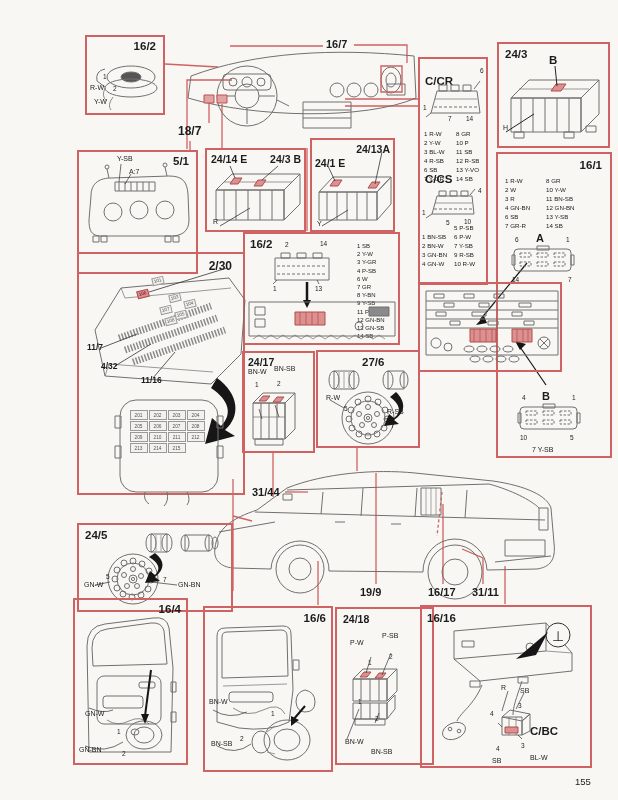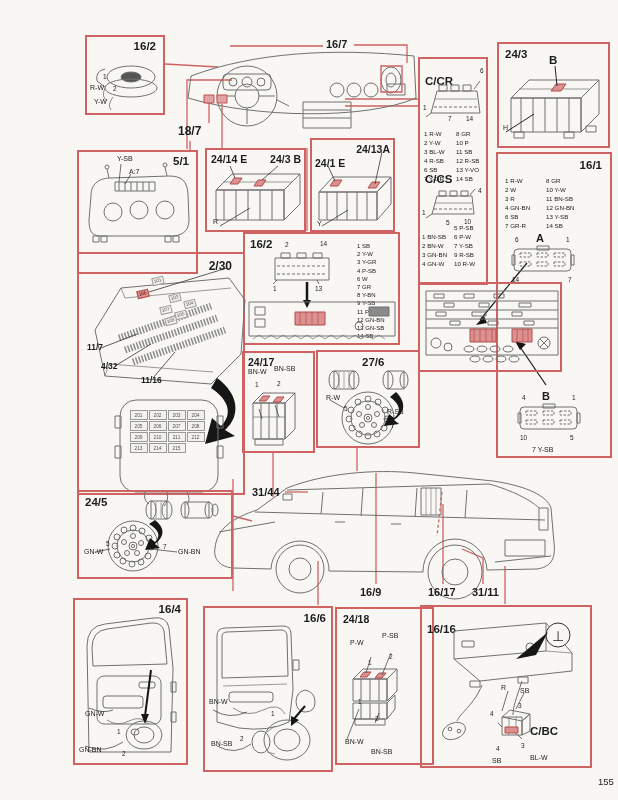--- a/index.html
+++ b/index.html
@@ -17,21 +17,21 @@
   .col{position:absolute;font-size:6.2px;line-height:9px;}
   .col span{display:block;white-space:nowrap;}
   svg{position:absolute;overflow:visible;}
   .art path,.art line,.art rect,.art circle,.art ellipse,.art polygon,.art polyline{vector-effect:non-scaling-stroke;}
   .fuse{position:absolute;font-size:4.6px;line-height:6px;border:1px solid #9a9a9a;
         background:#f2f0ec;padding:0 1px;transform:rotate(-14deg);color:#555;}
   .fuse.hl{background:var(--hl);border-color:var(--hlstroke);color:#4d0e0e;}
   .rgrid{position:absolute;display:flex;flex-wrap:wrap;width:84px;}
   .rgrid span{width:18px;height:10px;border:1px solid #999;font-size:4.8px;text-align:center;
               line-height:9px;margin:0.5px;box-sizing:border-box;background:#f3f1ed;color:#555;}
-  .pagenum{position:absolute;font-size:9.5px;color:#222;margin-left:23px;}
+  .pagenum{position:absolute;font-size:9.5px;color:#222;}
 </style>
 </head>
 <body>
 
 <div id="page">
 
   <svg class="art" style="left:0;top:0;width:618px;height:800px" viewBox="0 0 618 800">
     <g stroke="#cf6262" stroke-width="1.3" fill="none">
       <line x1="230" y1="46" x2="323" y2="46"></line>
       <polyline points="354,45 407,45 407,63"></polyline>
@@ -605,25 +605,25 @@
       <rect x="226" y="40" width="20" height="27"></rect>
       <line x1="231" y1="40" x2="231" y2="67" stroke-width="0.6"></line>
         <line x1="236" y1="40" x2="236" y2="67" stroke-width="0.6"></line>
         <line x1="241" y1="40" x2="241" y2="67" stroke-width="0.6"></line>
       <line x1="140" y1="74" x2="150" y2="74"></line>
         <line x1="196" y1="76" x2="206" y2="76"></line>
     </g>
     <line x1="247" y1="44" x2="242" y2="88" stroke="#cf6262" stroke-width="1.3" stroke-dasharray="3,2.5"></line>
   </svg>
   <span class="lbl" style="left:252px;top:486px">31/44</span>
-  <span class="lbl" style="left:360px;top:586px">16/9</span>
+  <span class="lbl" style="left:360px;top:586px">19/9</span>
   <span class="lbl" style="left:428px;top:586px">16/17</span>
   <span class="lbl" style="left:472px;top:586px">31/11</span>
 
-  <div class="box" style="left:77px;top:490px;width:156px;height:89px">
+  <div class="box" style="left:77px;top:523px;width:156px;height:89px">
     <span class="box-label" style="left:6px;top:4px">24/5</span>
     <svg class="art" style="left:6px;top:4px;width:144px;height:80px" viewBox="0 0 144 80">
       <g stroke="#707070" stroke-width="1" fill="none">
         <ellipse cx="66" cy="14" rx="5" ry="9"></ellipse>
           <rect x="66" y="5" width="16" height="18"></rect>
           <ellipse cx="82" cy="14" rx="5" ry="9"></ellipse>
         <line x1="71" y1="6" x2="71" y2="22" stroke-width="0.6"></line>
           <line x1="76" y1="6" x2="76" y2="22" stroke-width="0.6"></line>
         <ellipse cx="100" cy="14" rx="4" ry="8"></ellipse>
           <rect x="100" y="6" width="24" height="16"></rect>
@@ -746,21 +746,21 @@
         <line x1="26" y1="58" x2="30" y2="48"></line>
       </g>
     </svg>
     <span class="n" style="left:21px;top:89px">1</span>
     <span class="n" style="left:38px;top:106px">2</span>
     <span class="wire" style="left:8px;top:129px">BN-W</span>
     <span class="wire" style="left:34px;top:139px">BN-SB</span>
   </div>
 
   <div class="box" style="left:420px;top:605px;width:172px;height:163px">
-    <span class="box-label" style="left:5px;top:16px">16/16</span>
+    <span class="box-label" style="left:5px;top:5px">16/16</span>
     <svg class="art" style="left:4px;top:12px;width:164px;height:148px" viewBox="0 0 164 148">
       <g stroke="#707070" stroke-width="1" fill="none">
         <polygon points="28,12 120,4 146,34 146,52 54,62 28,40"></polygon>
         <line x1="28" y1="40" x2="120" y2="32"></line>
           <line x1="120" y1="4" x2="120" y2="32"></line>
           <line x1="146" y1="34" x2="120" y2="32" stroke-width="0.7"></line>
         <rect x="36" y="22" width="12" height="6"></rect>
         <circle cx="104" cy="28" r="4"></circle>
         <rect x="44" y="62" width="10" height="6"></rect>
           <rect x="92" y="58" width="10" height="6"></rect>

